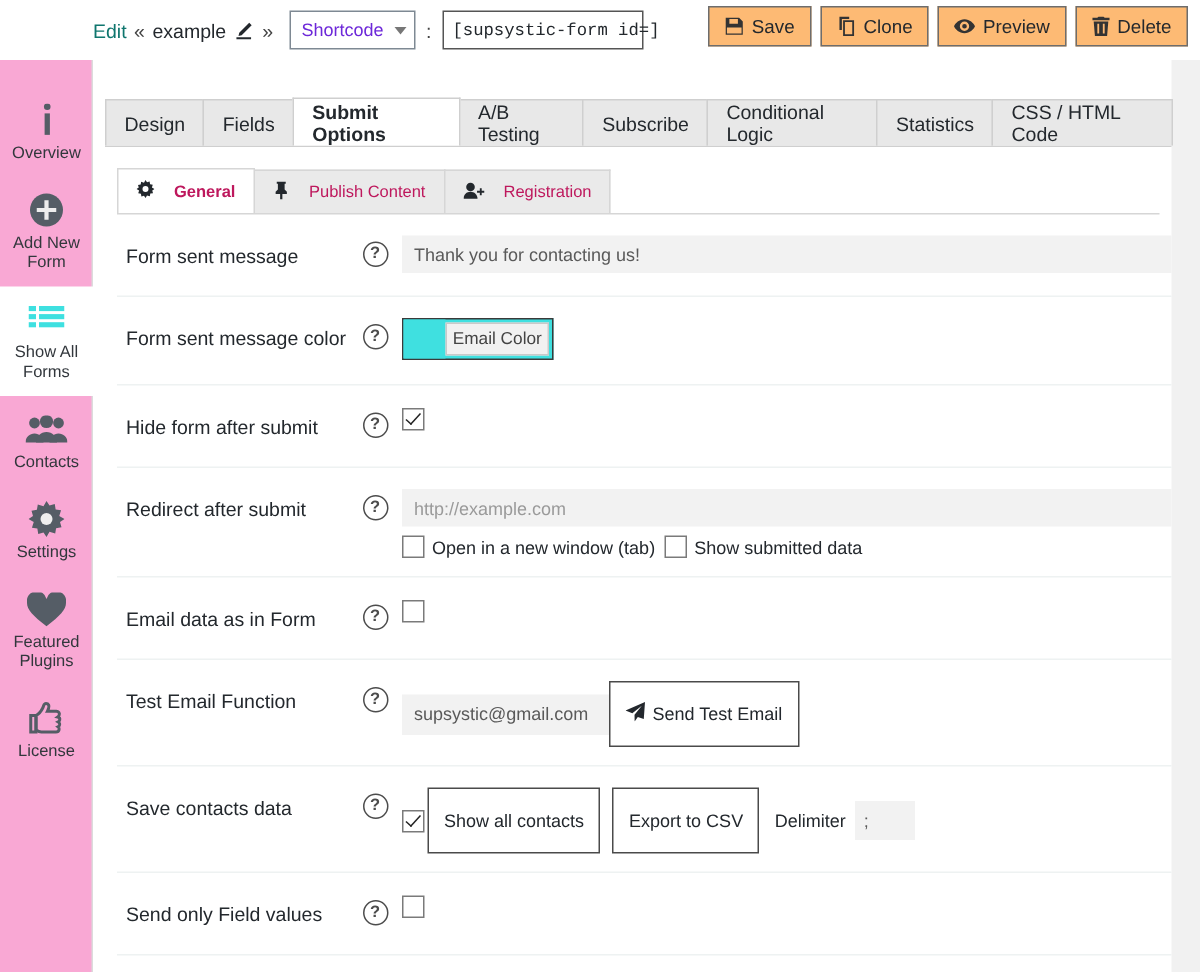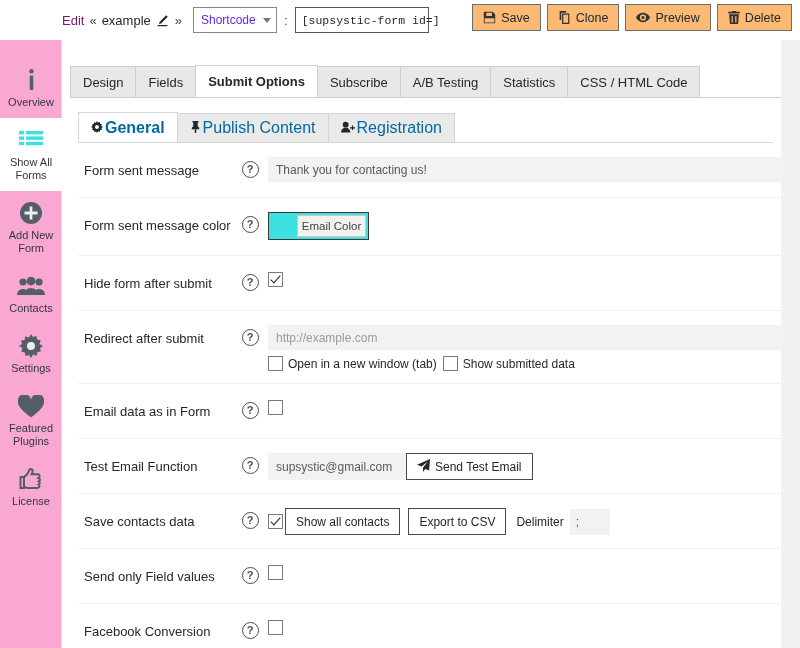--- a/index.html
+++ b/index.html
@@ -22,21 +22,21 @@
     left: 0; top: 0; width: 800px; height: 40px;
     background: #ffffff;
     display: flex; align-items: center;
   }
   .topbar-left {
     display: flex; align-items: center;
     margin-left: 62px;
     gap: 5px;
   }
   .edit-label {
-    font-size: 13px; color: #701a75;
+    font-size: 13px; color: #0f766e;
   }
   .guillemet { font-size: 13px; color: #444; }
   .example-name { font-size: 13px; color: #23282d; }
   .pencil-icon {
     display: inline-flex; align-items: center; justify-content: center;
     width: 14px; height: 14px; cursor: pointer;
   }
   .select-shortcode {
     margin-left: 6px;
     height: 26px;
@@ -164,23 +164,23 @@
     height: 30px;
     border-bottom: 1px solid #d6d6d6;
   }
   .tab-sub {
     height: 29px;
     padding: 0 12px;
     background: #eaeaea;
     border: 1px solid #d6d6d6;
     border-bottom: none;
     margin-right: -1px;
-    font-size: 16px;
-    color: #0369a1;
-    display: flex; align-items: center; gap: 2px;
+    font-size: 11px;
+    color: #be185d;
+    display: flex; align-items: center; gap: 13px;
     cursor: pointer;
   }
   .tab-sub.active {
     background: #ffffff;
     font-weight: bold;
     height: 30px;
     position: relative; z-index: 2;
   }
 
   
@@ -282,21 +282,21 @@
     gap: 6px;
     font-size: 12px;
     color: #23282d;
   }
   .subcheck-row label {
     display: flex; align-items: center; gap: 5px;
     cursor: pointer;
   }
   .inline-ctrl { display: flex; align-items: center; gap: 0; }
   .btn-plain {
-    height: 27px;
+    height: 44px;
     border: 1px solid #4a4a4a;
     background: #fff;
     font-size: 12px;
     color: #23282d;
     padding: 0 10px;
     display: flex; align-items: center; gap: 5px;
     cursor: pointer;
     white-space: nowrap;
   }
   .email-inp {
@@ -389,46 +389,46 @@
     <div class="side-item">
       <div class="side-icon">
         <svg width="11" height="22" viewBox="0 0 8 20">
             <circle cx="4" cy="2" r="2" fill="currentColor"></circle>
             <rect x="2.4" y="6" width="3.2" height="13" fill="currentColor"></rect>
           </svg>
       </div>
       <div class="side-label">Overview</div>
     </div>
 
+    <div class="side-item">
+      <div class="side-icon">
+        <svg width="24" height="24" viewBox="0 0 24 24">
+            <circle cx="12" cy="12" r="11" fill="currentColor"></circle>
+            <path d="M10.6 5.5h2.8v5.1h5.1v2.8h-5.1v5.1h-2.8v-5.1H5.5v-2.8h5.1z" fill="#eeeeee"></path>
+          </svg>
+      </div>
+      <div class="side-label">Add New Form</div>
+    </div>
+
     <div class="side-item active">
       <div class="side-icon">
         <svg width="24" height="20" viewBox="0 0 24 20">
           <rect x="0" y="1" width="5" height="3.4" fill="currentColor"></rect>
             <rect x="7" y="1" width="17" height="3.4" fill="currentColor"></rect>
           <rect x="0" y="6.4" width="5" height="3.4" fill="currentColor"></rect>
             <rect x="7" y="6.4" width="17" height="3.4" fill="currentColor"></rect>
           <rect x="0" y="11.8" width="5" height="3.4" fill="currentColor"></rect>
             <rect x="7" y="11.8" width="17" height="3.4" fill="currentColor"></rect>
         </svg>
       </div>
       <div class="side-label">Show All Forms</div>
     </div>
 
     <div class="side-item">
       <div class="side-icon">
-        <svg width="24" height="24" viewBox="0 0 24 24">
-            <circle cx="12" cy="12" r="11" fill="currentColor"></circle>
-            <path d="M10.6 5.5h2.8v5.1h5.1v2.8h-5.1v5.1h-2.8v-5.1H5.5v-2.8h5.1z" fill="#eeeeee"></path>
-          </svg>
-      </div>
-      <div class="side-label">Add New Form</div>
-    </div>
-
-    <div class="side-item">
-      <div class="side-icon">
         <svg width="28" height="19" viewBox="0 0 28 19">
           <circle cx="6" cy="5" r="3.6" fill="currentColor"></circle>
             <circle cx="22" cy="5" r="3.6" fill="currentColor"></circle>
           <circle cx="14" cy="4" r="4.4" fill="currentColor"></circle>
           <path d="M0 18c0-3.7 2.8-6 6-6s6 2.3 6 6z" fill="currentColor"></path>
           <path d="M16 18c0-3.7 2.8-6 6-6s6 2.3 6 6z" fill="currentColor"></path>
           <path d="M7 18c0-4.2 3.2-7 7-7s7 2.8 7 7z" fill="currentColor"></path>
         </svg>
       </div>
       <div class="side-label">Contacts</div>
@@ -464,22 +464,23 @@
     </div>
 
   </div>
 
   <div class="content">
 
     <div class="tabs-main">
       <div class="tab-main">Design</div>
       <div class="tab-main">Fields</div>
       <div class="tab-main active">Submit Options</div>
+      <div class="tab-main">A/B Testing</div>
       <div class="tab-main">Subscribe</div>
-      <div class="tab-main">A/B Testing</div>
+      <div class="tab-main">Conditional Logic</div>
       <div class="tab-main">Statistics</div>
       <div class="tab-main">CSS / HTML Code</div>
     </div>
 
     <div class="tabs-sub">
       <div class="tab-sub active">
         <span>
           <svg width="12" height="12" viewBox="0 0 24 24">
               <path d="M12 0l2 3 3.5-1 .6 3.6 3.6.6L20.5 10 24 12l-3 2 1 3.5-3.6.6-.6 3.6L14 20.5 12 24l-2-3-3.5 1-.6-3.6L2.3 17.8 3.5 14 0 12l3-2-1-3.5 3.6-.6L6.2 2.3 10 3.5z" fill="#23282d"></path>
               <circle cx="12" cy="12" r="4" fill="#ffffff"></circle>

